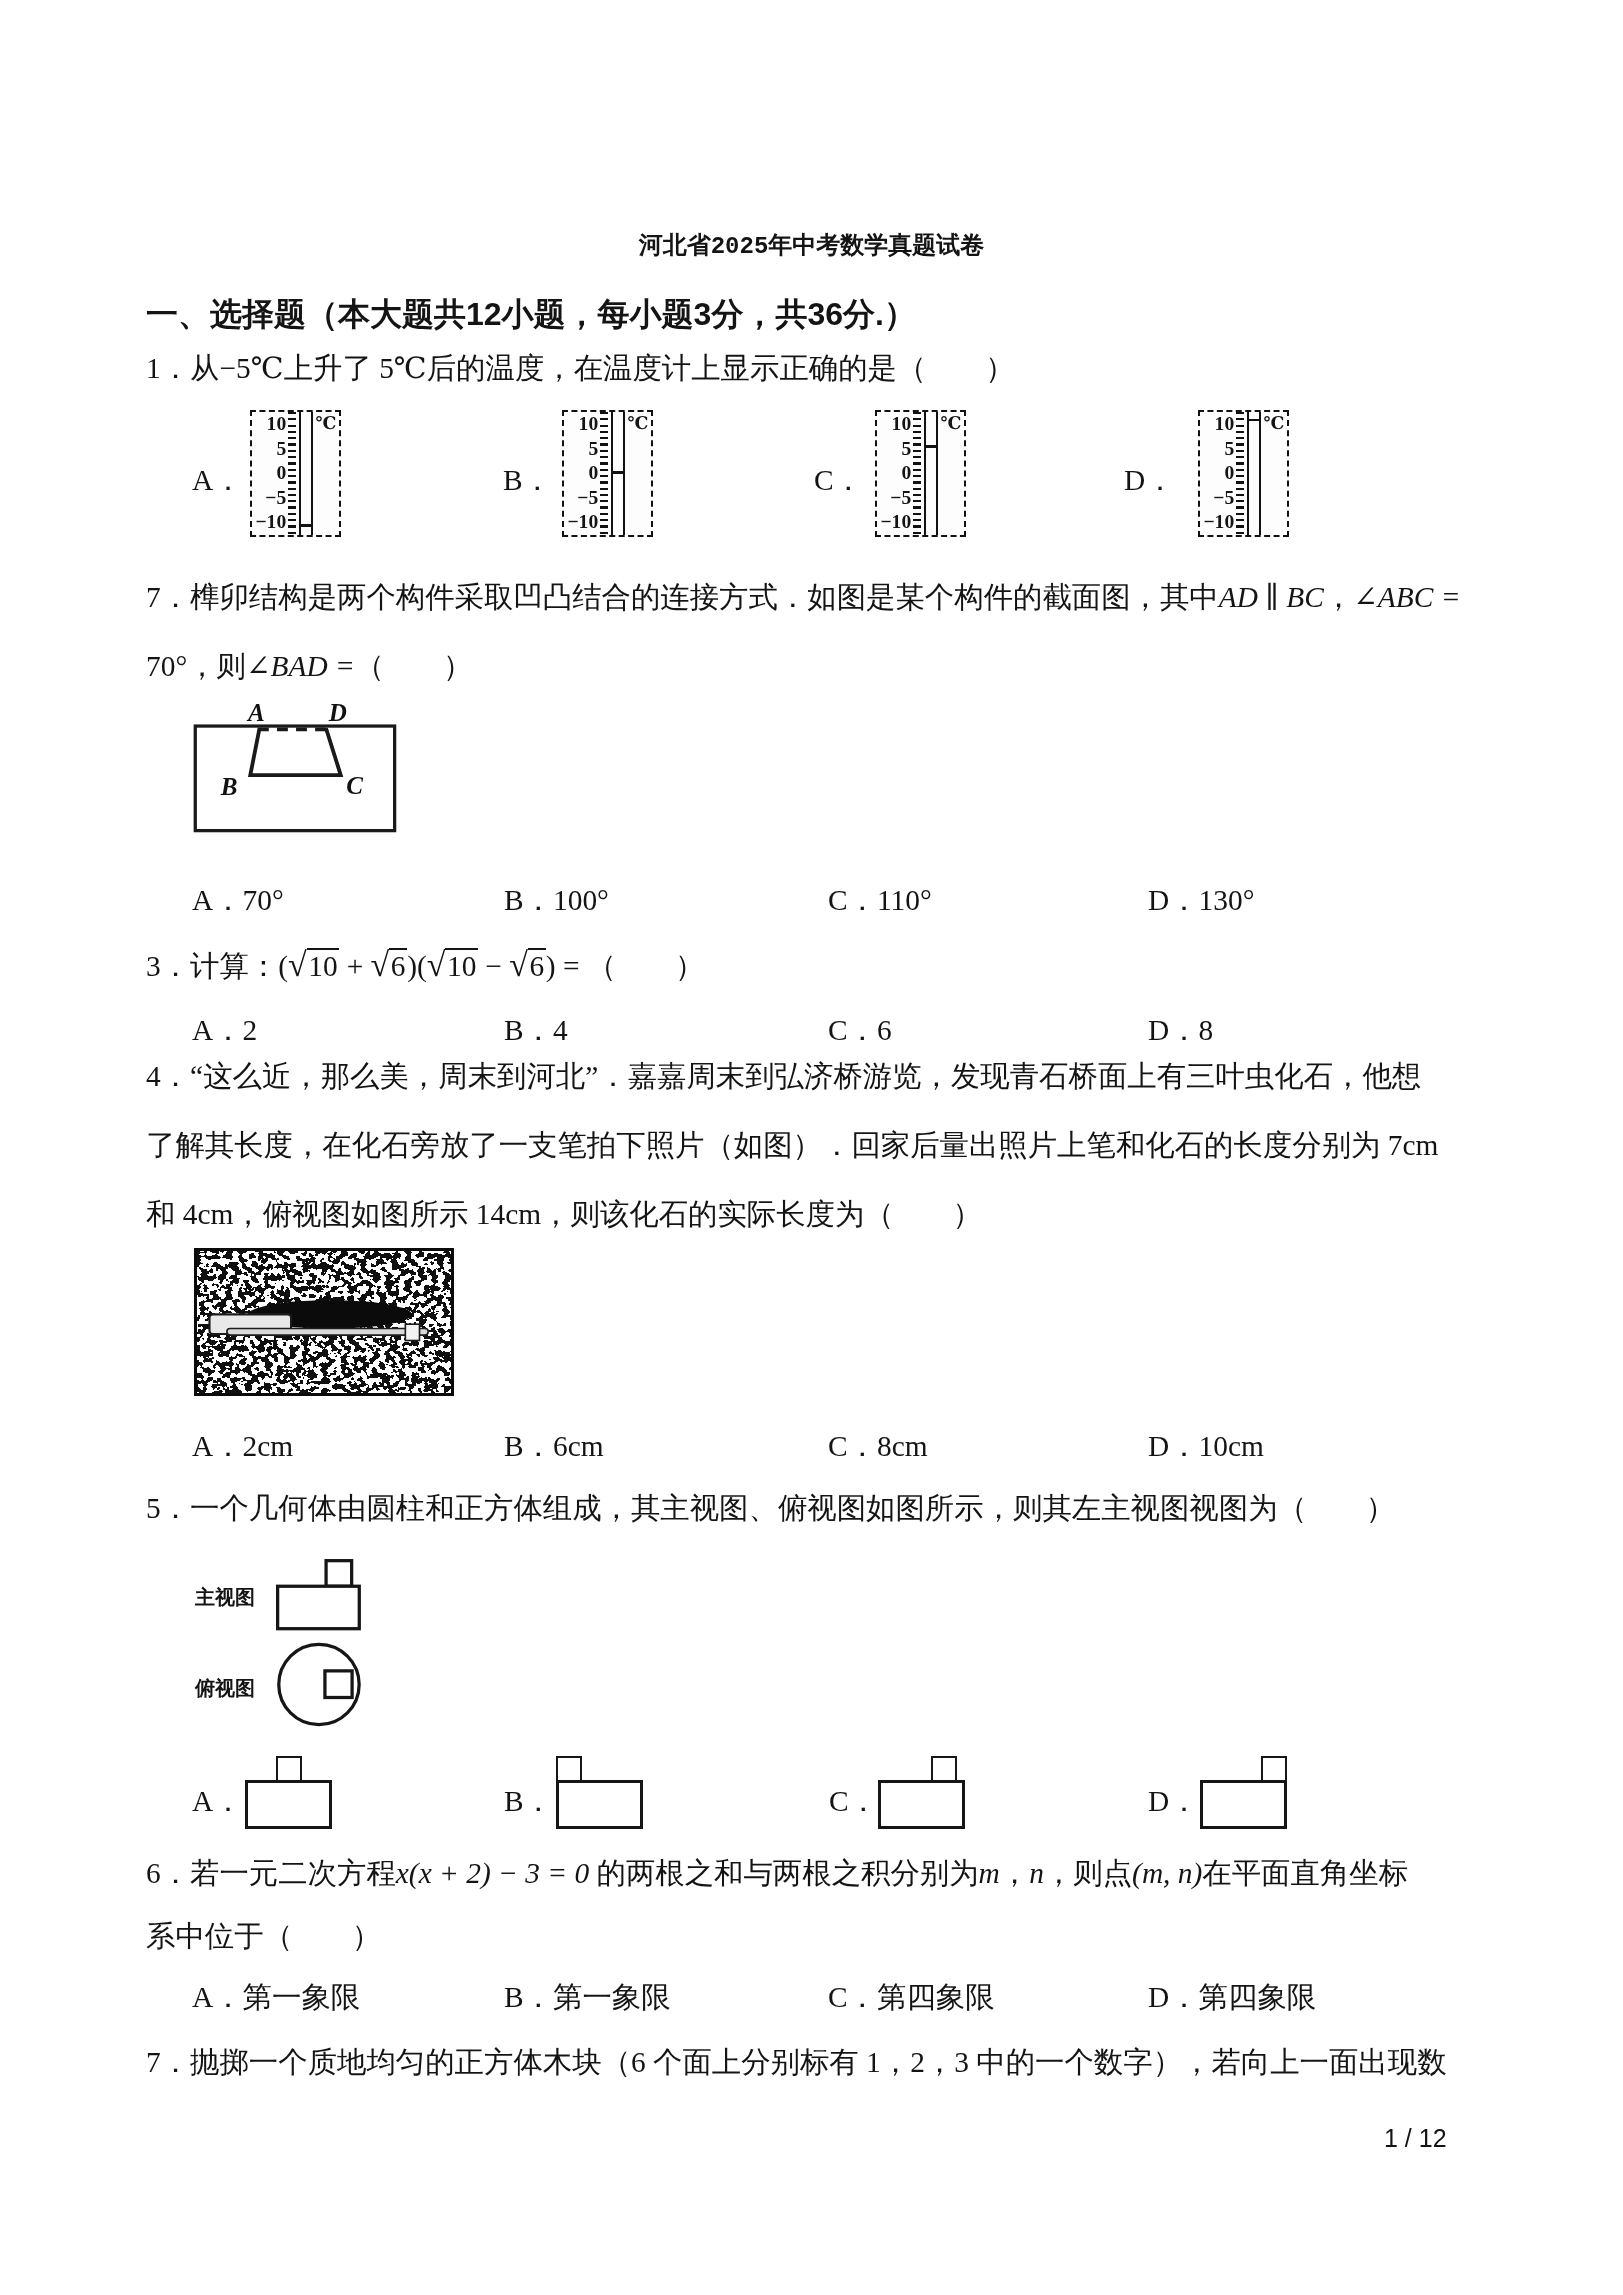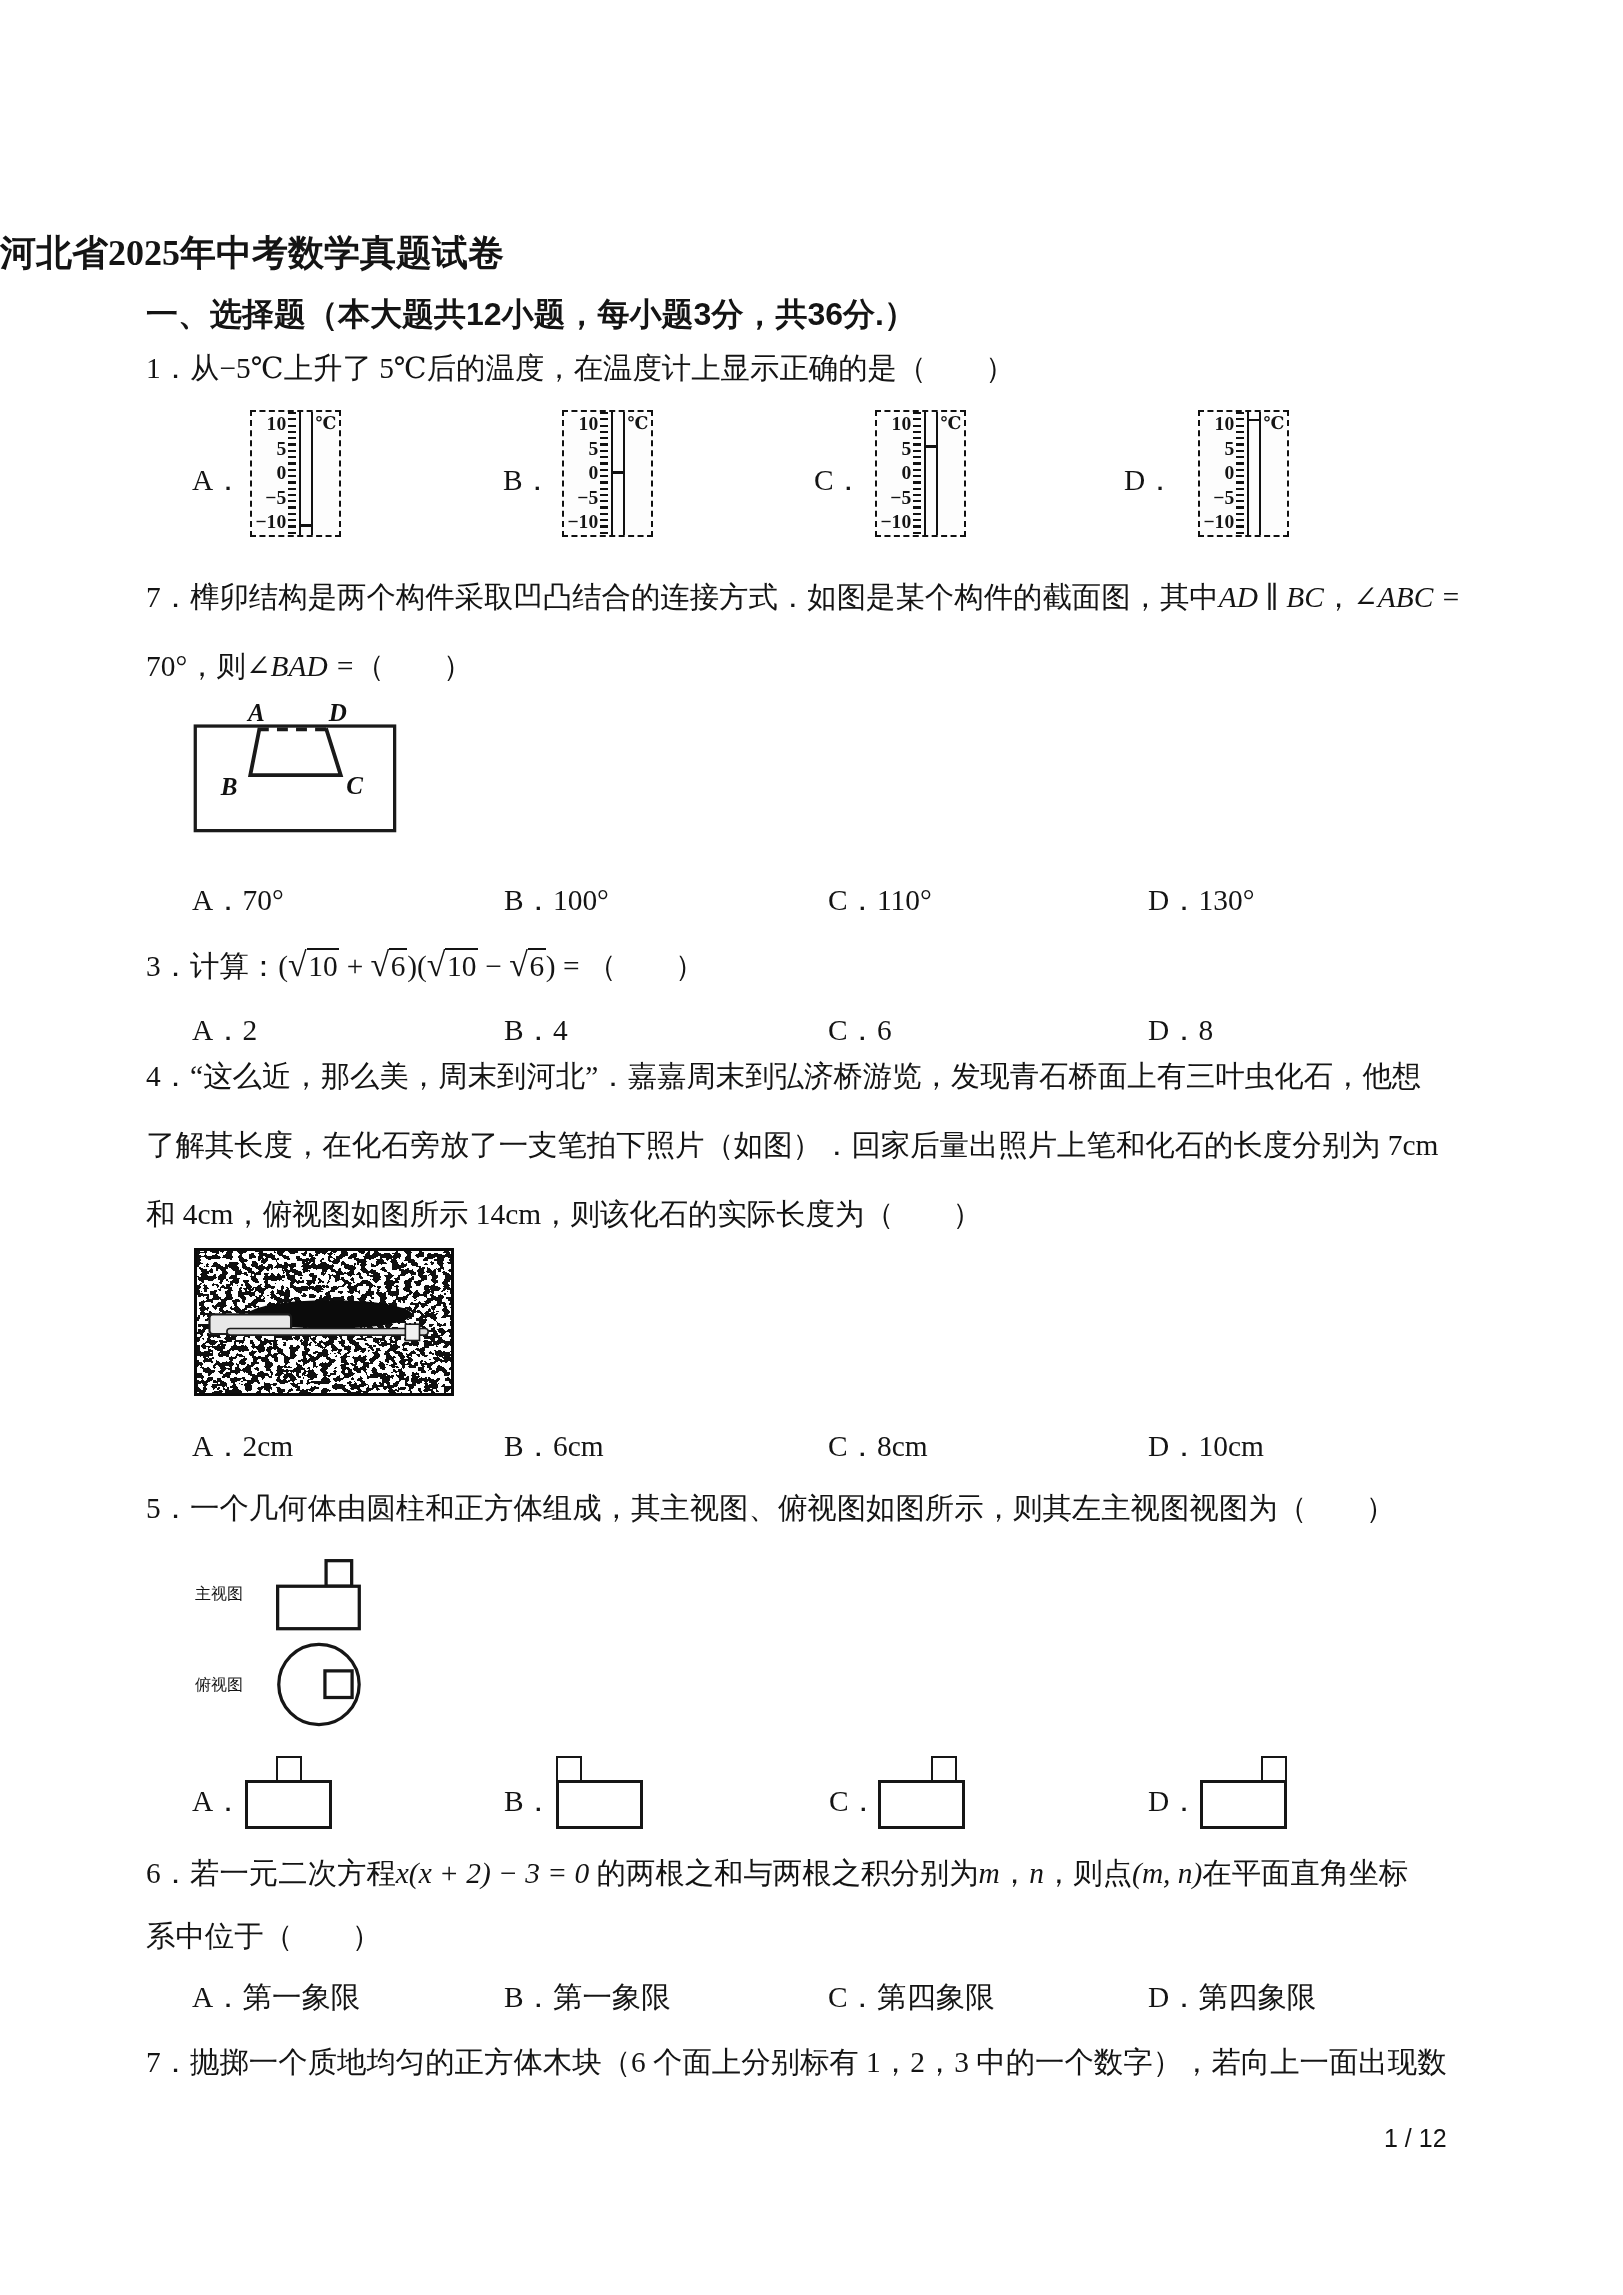--- a/index.html
+++ b/index.html
@@ -1,20 +1,20 @@
 <!DOCTYPE html>
 <html style="font-size:8.7px"><head>
 <meta charset="utf-8">
 <style>
   *{margin:0;padding:0;box-sizing:border-box}
   html,body{background:#f2f2f2}
   .page{position:relative;width:1623px;height:2295px;background:#ffffff;
         font-family:"Liberation Serif","DejaVu Serif",serif;color:#141414;overflow:hidden}
-  .title{position:absolute;top:229px;left:0;width:100%;
-         font-family:Liberation Serif, serif;font-weight:900;font-size:36px;white-space:nowrap}
+  .title{position:absolute;top:229px;left:0;width:100%;text-align:center;
+         font-family:Liberation Mono, monospace;font-weight:900;font-size:24px;white-space:nowrap}
   .section{position:absolute;top:293px;left:146px;
            font-family:"Liberation Sans","DejaVu Sans",sans-serif;font-weight:900;font-size:32px;white-space:nowrap}
   .line{position:absolute;left:146px;font-size:29.4px;line-height:1.25;white-space:nowrap}
   .opt{position:absolute;font-size:29.4px;white-space:nowrap}
   .math{font-style:italic}
   .mnum{font-style:normal}
   .rad{white-space:nowrap}
   .rsign{font-size:34px}
   .vinc{border-top:2.2px solid #141414;padding:0 1.6px}
   .footer{position:absolute;top:2124px;left:1384px;
@@ -24,21 +24,21 @@
   .t-scale{position:absolute;left:2.2px;top:3.3px;bottom:4.4px;width:32px;display:flex;flex-direction:column;
            justify-content:space-between;align-items:flex-end;font-weight:bold;font-size:19.6px;line-height:.9}
   .t-ticks{position:absolute;left:36px;top:0;bottom:0;width:7.6px;
            background:repeating-linear-gradient(to bottom,#111 0 2.2px,transparent 2.2px 6.3px)}
   .t-tube{position:absolute;left:47px;top:0;bottom:0;width:14px;border-left:2.7px solid #111;border-right:2.7px solid #111}
   .merc{position:absolute;left:0;right:0;height:2.7px;background:#111}
   .t-unit{position:absolute;right:2.7px;top:1.1px;font-weight:bold;font-size:17.4px}
   .thermo-label{position:absolute;top:461px;font-size:29.4px}
   
   .figsvg{position:absolute}
-  .viewlabel{position:absolute;font-family:"Liberation Sans","DejaVu Sans",sans-serif;font-weight:normal;font-size:16px}
+  .viewlabel{position:absolute;font-family:"Liberation Sans","DejaVu Sans",sans-serif;font-weight:bold;font-size:20px}
   
   .shape{position:absolute;top:1756px;width:87px;height:73px}
   .shape .rc{position:absolute;left:0;top:24px;width:87px;height:49px;border:3.3px solid #161616;background:#fff}
   .shape .sq{position:absolute;top:0;width:26px;height:26px;border:2.7px solid #161616;background:#fff}
   .pos-center{left:30.5px}
   .pos-left{left:0}
   .pos-right-inset{left:53px}
   .pos-right-flush{left:61px}
 </style>
 </head>

